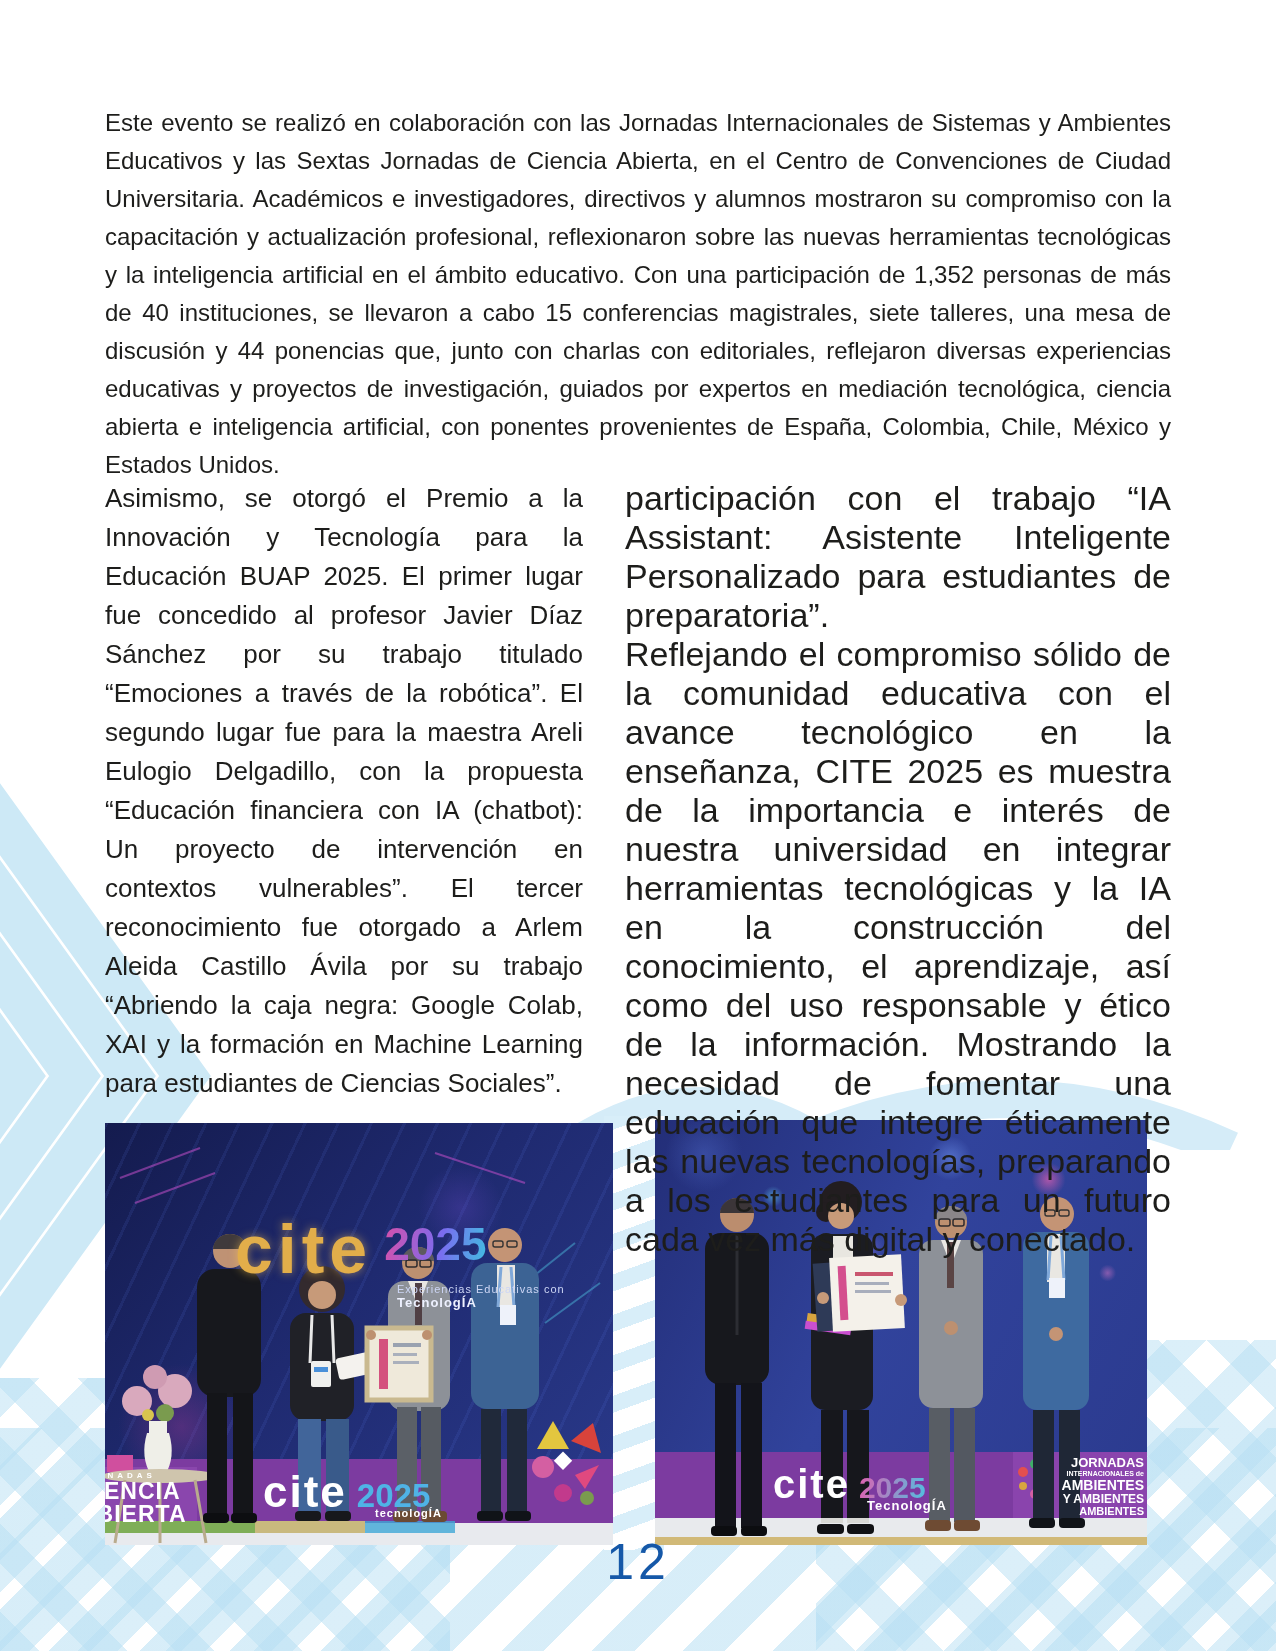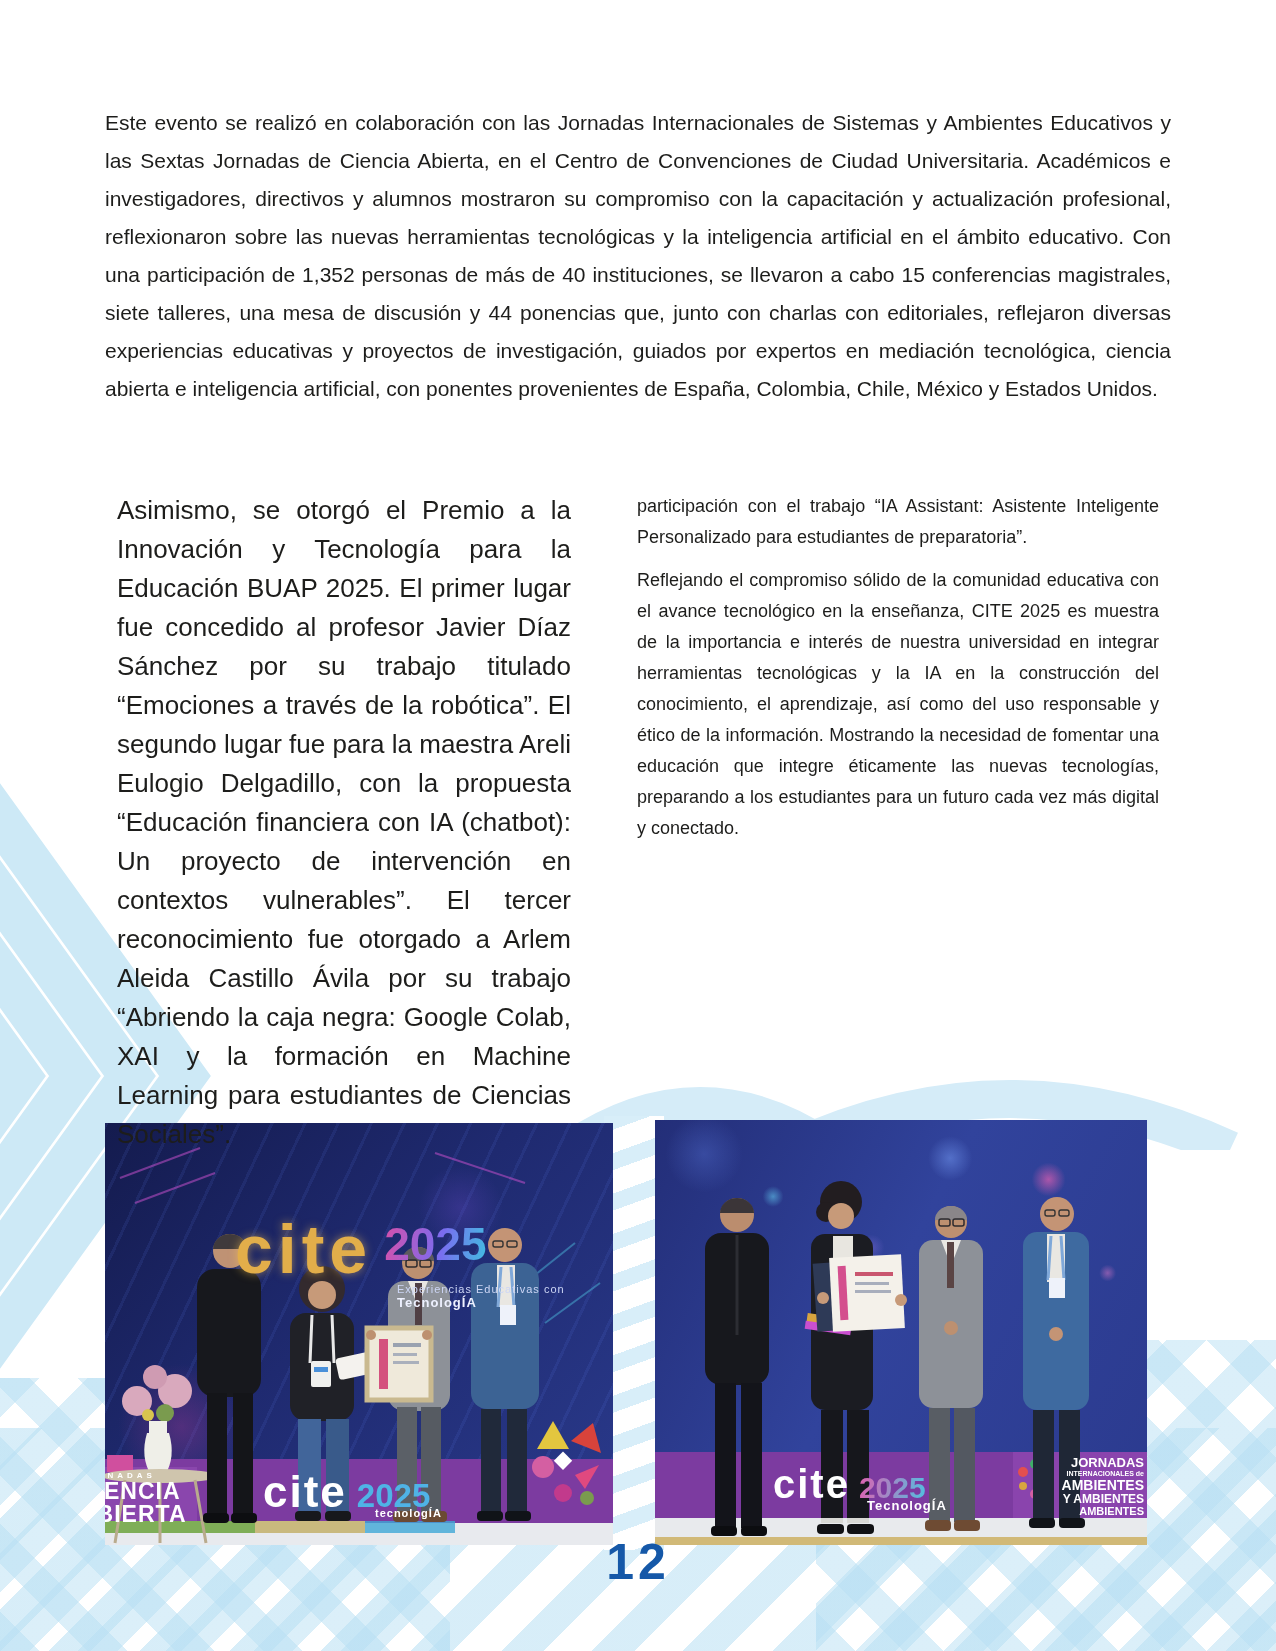--- a/index.html
+++ b/index.html
@@ -1,25 +1,25 @@
 <!DOCTYPE html>
 <html><head>
 <meta charset="utf-8">
 <style>
   html,body{margin:0;padding:0}
   body{
     width:1276px;height:1651px;position:relative;background:#ffffff;
     font-family:"Liberation Sans",sans-serif;overflow:hidden;
   }
   .txt{color:#1d1d1b;text-align:justify}
-  #intro{position:absolute;left:105px;top:104px;width:1066px;font-size:21px;line-height:38px;z-index:3}
+  #intro{position:absolute;left:105px;top:104px;width:1066px;font-size:24px;line-height:38px;z-index:3}
   .cols{position:absolute;left:105px;top:479px;width:1066px;display:flex;gap:42px;z-index:3}
   .col-l{width:478px;font-size:26px;line-height:39px}
-  .col-r{width:546px;font-size:18px;line-height:31px}
-  p{margin:12px}
+  .col-r{width:546px;font-size:34px;line-height:39px}
+  p{margin:0}
   .decor{position:absolute;z-index:0}
   .photo{position:absolute;overflow:hidden;z-index:2}
   #photoL{left:105px;top:1123px;width:508px;height:422px}
   #photoR{left:655px;top:1120px;width:492px;height:425px}
   .photo .bg{position:absolute;left:0;top:0;right:0;bottom:0}
   #photoL .bg{
     background:
       radial-gradient(circle 90px at 15% 72%, rgba(176,58,154,.35), transparent 70%),
       radial-gradient(circle 60px at 70% 20%, rgba(120,80,220,.25), transparent 70%),
       repeating-linear-gradient(115deg, rgba(99,134,255,.10) 0 3px, transparent 3px 30px),
@@ -29,21 +29,21 @@
     background:
       radial-gradient(circle 26px at 80% 14%, rgba(223,95,178,.70), transparent 65%),
       radial-gradient(circle 16px at 24% 18%, rgba(96,195,235,.60), transparent 65%),
       radial-gradient(circle 34px at 60% 9%, rgba(125,165,255,.45), transparent 65%),
       radial-gradient(circle 13px at 92% 36%, rgba(220,120,200,.50), transparent 65%),
       radial-gradient(circle 20px at 44% 30%, rgba(150,120,230,.35), transparent 65%),
       radial-gradient(circle 55px at 10% 8%, rgba(90,120,220,.35), transparent 70%),
       linear-gradient(118deg,#232e78,#31439c 45%,#2b3a8e);
   }
   .ov{position:absolute;z-index:3}
-  #pageNum{position:absolute;left:0;right:0;top:1533px;text-align:center;font-size:50px;font-weight:bold;
+  #pageNum{position:absolute;left:0;right:0;top:1533px;text-align:center;font-size:50px;font-weight:normal;
     color:#1558a8;letter-spacing:4px;z-index:4}
 </style>
 </head>
 <body>
 
 <svg class="decor" style="left:0;top:726px" width="250" height="700" viewBox="0 0 250 700">
   <g fill="none" stroke="#cde9f6" stroke-width="42" stroke-linejoin="miter">
     <path d="M-60,10 L185,350 L-60,690"></path>
     <path d="M-115,10 L130,350 L-115,690"></path>
     <path d="M-170,10 L75,350 L-170,690"></path>

